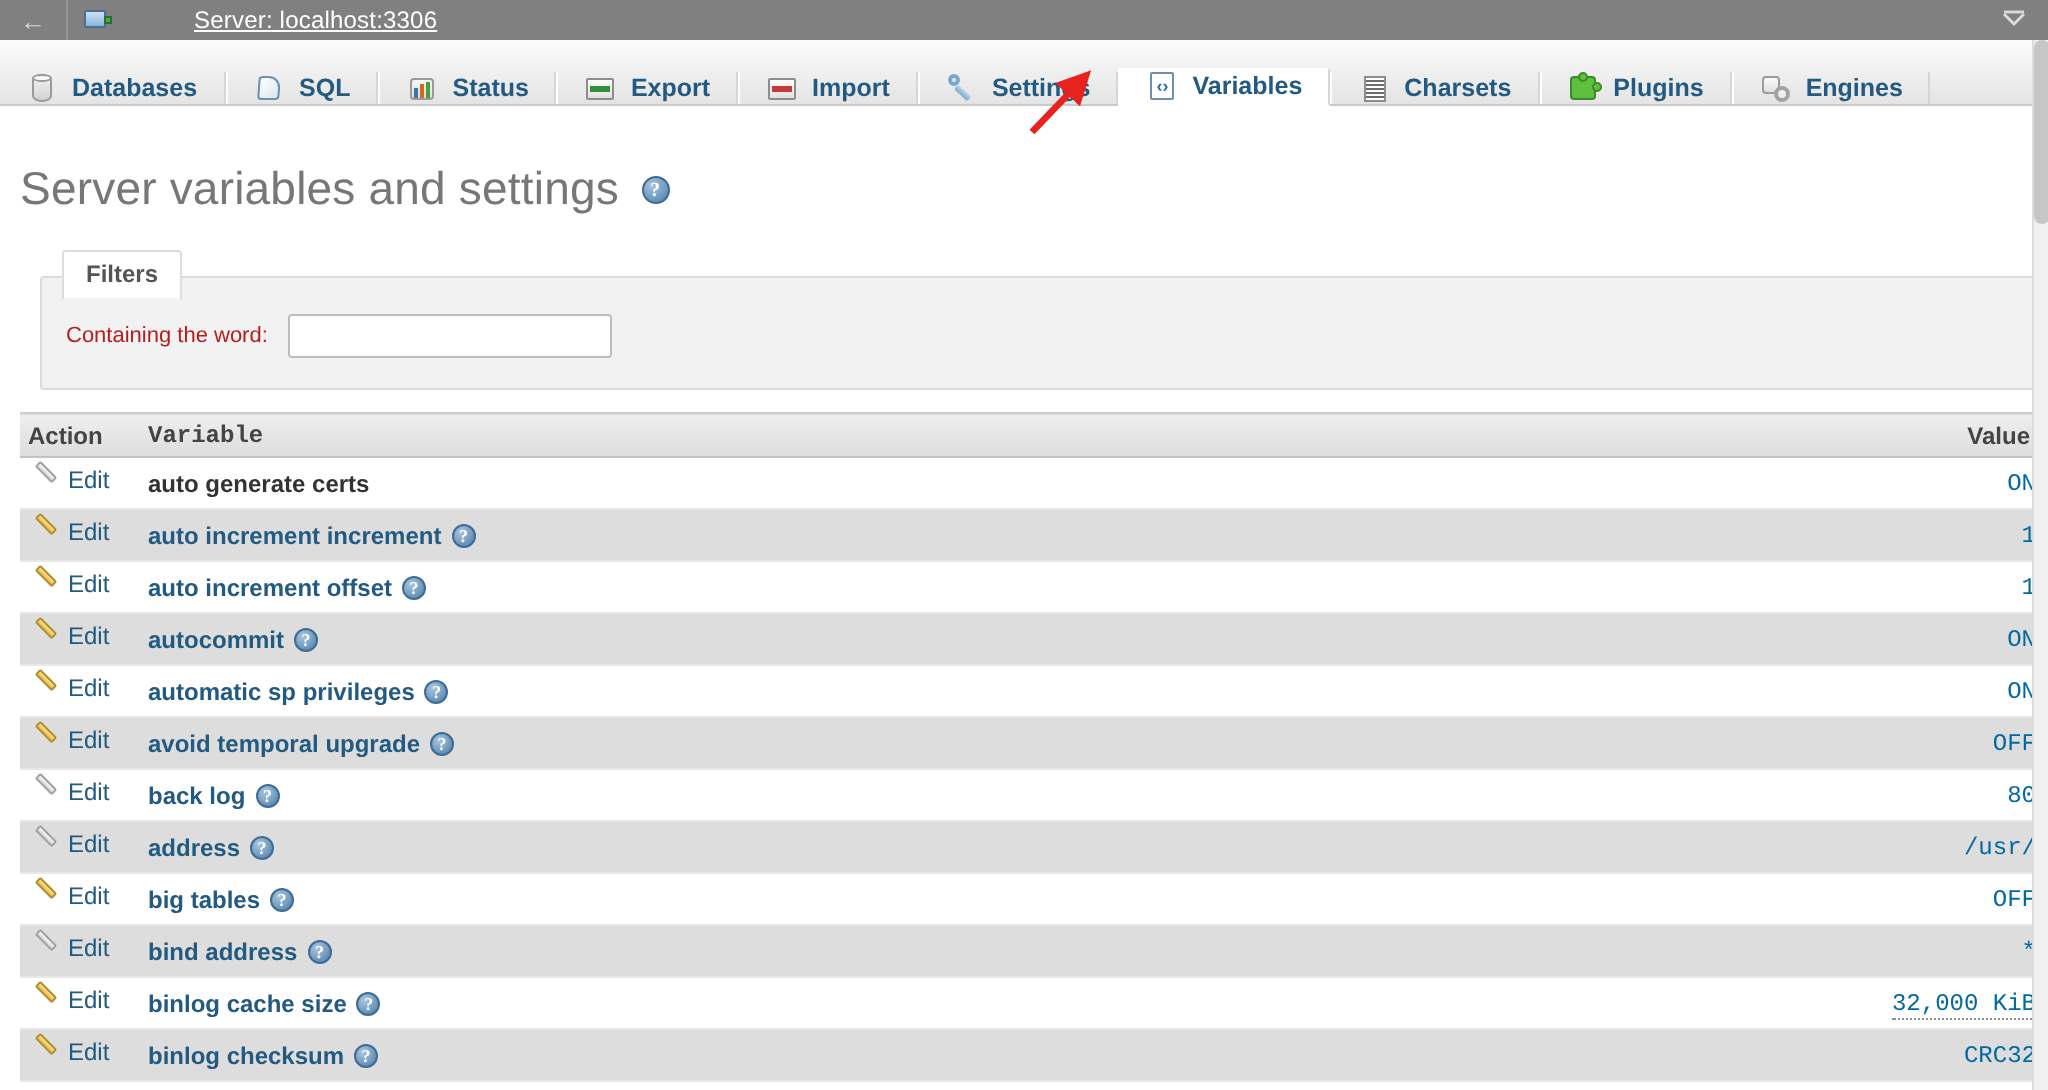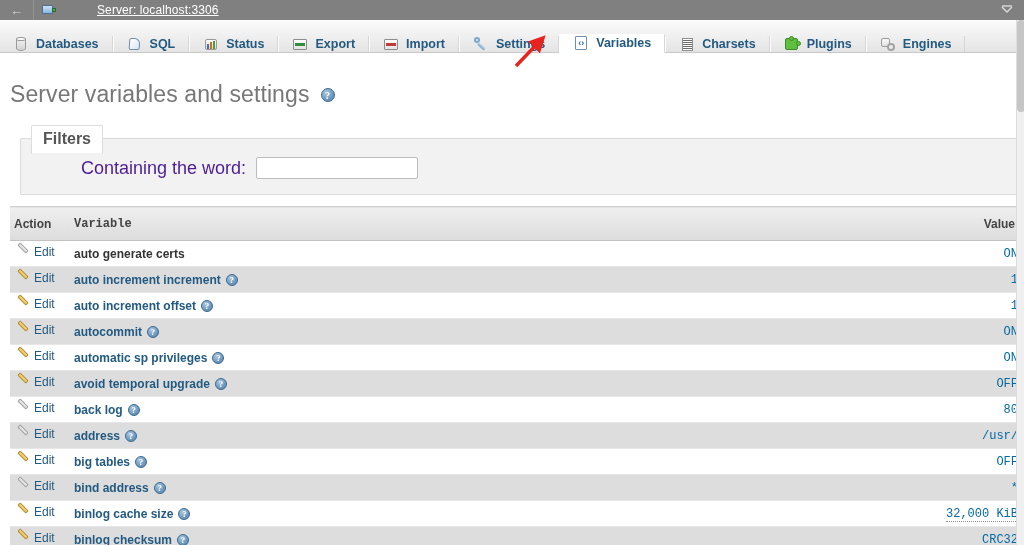--- a/index.html
+++ b/index.html
@@ -199,24 +199,24 @@
   #filters legend {
     position: absolute;
     top: -14px; left: 10px;
     background: #ffffff;
     border: 1px solid #dcdcdc;
     border-bottom: 1px solid #f2f2f2;
     border-radius: 2px 2px 0 0;
     padding: 4px 11px 5px 11px;
     font-weight: bold;
     color: #555;
-    font-size: 16px;
+    font-size: 12px;
   }
   #filters .row { display:flex; align-items:center; gap:10px; }
-  #filters label { color:#4c1d95; font-size:18px;margin-left:48px; }
+  #filters label { color:#b91c1c; font-size:11px; }
   #filters input[type=text] {
     width: 162px; height: 22px;
     border: 1px solid #bdbdbd;
     background: #ffffff;
     border-radius: 2px;
     padding: 0 4px;
     font-family: "Liberation Sans", sans-serif;
     font-size: 12px;
     outline: none;
   }
@@ -229,21 +229,21 @@
     table-layout: fixed;
   }
   #vars-table th {
     background: linear-gradient(#efefef,#dcdcdc);
     border-top: 1px solid #cfcfcf;
     border-bottom: 1px solid #c2c2c2;
     color: #444;
     font-size: 12px;
     font-weight: bold;
     text-align: left;
-    height: 34px;
+    height: 22px;
     padding: 0 6px;
   }
   #vars-table th.col-action { width: 58px; padding-left: 4px; }
   #vars-table th.col-var    { width: 640px; font-family: Liberation Mono, monospace; }
   #vars-table th.col-value  { text-align: right; padding-right: 9px; }
 
   #vars-table td {
     height: 26px;
     padding: 0 6px;
     border-bottom: 1px solid #e7e7e7;

